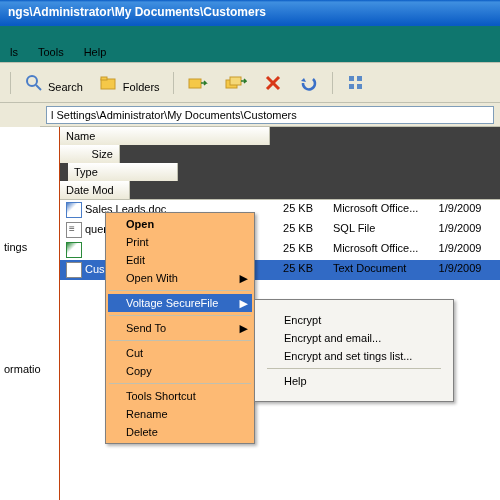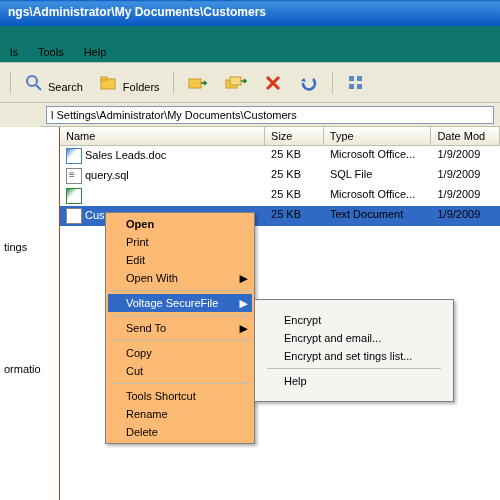--- a/index.html
+++ b/index.html
@@ -9,25 +9,25 @@
 .menu-item { padding: 2px 10px; cursor: default; }
 .toolbar { background: #ece9d8; padding: 4px 6px; display: flex; align-items: center; gap: 2px; height: 40px; border-bottom: 1px solid #c0c0b0; }
 .tool-btn { display: flex; align-items: flex-end; gap: 4px; padding: 3px 6px; border: 1px solid transparent; border-radius: 3px; cursor: default; }
 .tool-sep { width: 1px; height: 22px; background: #c0c0b0; margin: 0 4px; }
 .addressbar { background: #ece9d8; padding: 3px 6px; height: 24px; border-bottom: 1px solid #c0c0b0; margin-left: 40px; }
 .address-input { background: white; border: 1px solid #7f9db9; padding: 2px 4px; width: 100%; height: 18px; }
 .main { display: flex; height: calc(500px - 26px - 22px - 40px - 24px); }
 .sidebar { width: 60px; background: white; border-right: 1px solid #c2410c; padding: 30px 4px 4px 4px; }
 .side-sec { margin-bottom: 50px; }
 .filepane { flex: 1; background: white; overflow: hidden; position: relative; }
-.list-header { display: flex; background: #8b5cf6; border-bottom: 1px solid #c0c0b0; position: sticky; top: 0; }
+.list-header { display: flex; background: #404040; border-bottom: 1px solid #c0c0b0; position: sticky; top: 0; flex-direction: column; }
 .col-h { padding: 3px 6px; border-right: 1px solid #c0c0b0; background: linear-gradient(to bottom, #fff, #ece9d8); cursor: default; }
 .col-name { width: 210px; }
-.col-size { width: 60px; }
-.col-type { width: 110px; }
+.col-size { width: 60px; text-align: right; }
+.col-type { width: 110px; margin-left: 8px; }
 .col-date { width: 70px; }
 .file-row { display: flex; padding: 1px 0; }
 .file-row.sel { background: #316ac5; color: white; }
 .cell { padding: 1px 6px; white-space: nowrap; overflow: hidden; text-overflow: ellipsis; }
 .file-icon { display: inline-block; width: 16px; height: 16px; vertical-align: middle; margin-right: 3px; }
 .context-menu { position: absolute; background: #fdba74; border: 1px solid #808080; box-shadow: 2px 2px 3px rgba(0,0,0,0.3); padding: 2px; min-width: 150px; z-index: 100; }
 .ctx-item { padding: 3px 20px 3px 18px; cursor: default; position: relative; }
 .ctx-item.hl { background: #316ac5; color: white; }
 .ctx-item.bold { font-weight: bold; }
 .ctx-sep { height: 1px; background: #c0c0b0; margin: 3px 1px; }
@@ -164,22 +164,22 @@
     <div class="context-menu" style="left:45px; top:85px;">
       <div class="ctx-item bold">Open</div>
       <div class="ctx-item">Print</div>
       <div class="ctx-item">Edit</div>
       <div class="ctx-item"><span>Open With</span><span class="arrow">▶</span></div>
       <div class="ctx-sep"></div>
       <div class="ctx-item hl"><span>Voltage SecureFile</span><span class="arrow">▶</span></div>
       <div class="ctx-sep"></div>
       <div class="ctx-item"><span>Send To</span><span class="arrow">▶</span></div>
       <div class="ctx-sep"></div>
+      <div class="ctx-item">Cut</div>
       <div class="ctx-item">Copy</div>
-      <div class="ctx-item">Cut</div>
       <div class="ctx-sep"></div>
       <div class="ctx-item">Tools Shortcut</div>
       <div class="ctx-item">Rename</div>
       <div class="ctx-item">Delete</div>
     </div>
 
     <div class="submenu" style="left:194px; top:172px;">
       <div class="ctx-item">Encrypt</div>
       <div class="ctx-item">Encrypt and email...</div>
       <div class="ctx-item">Encrypt and set tings list...</div>

